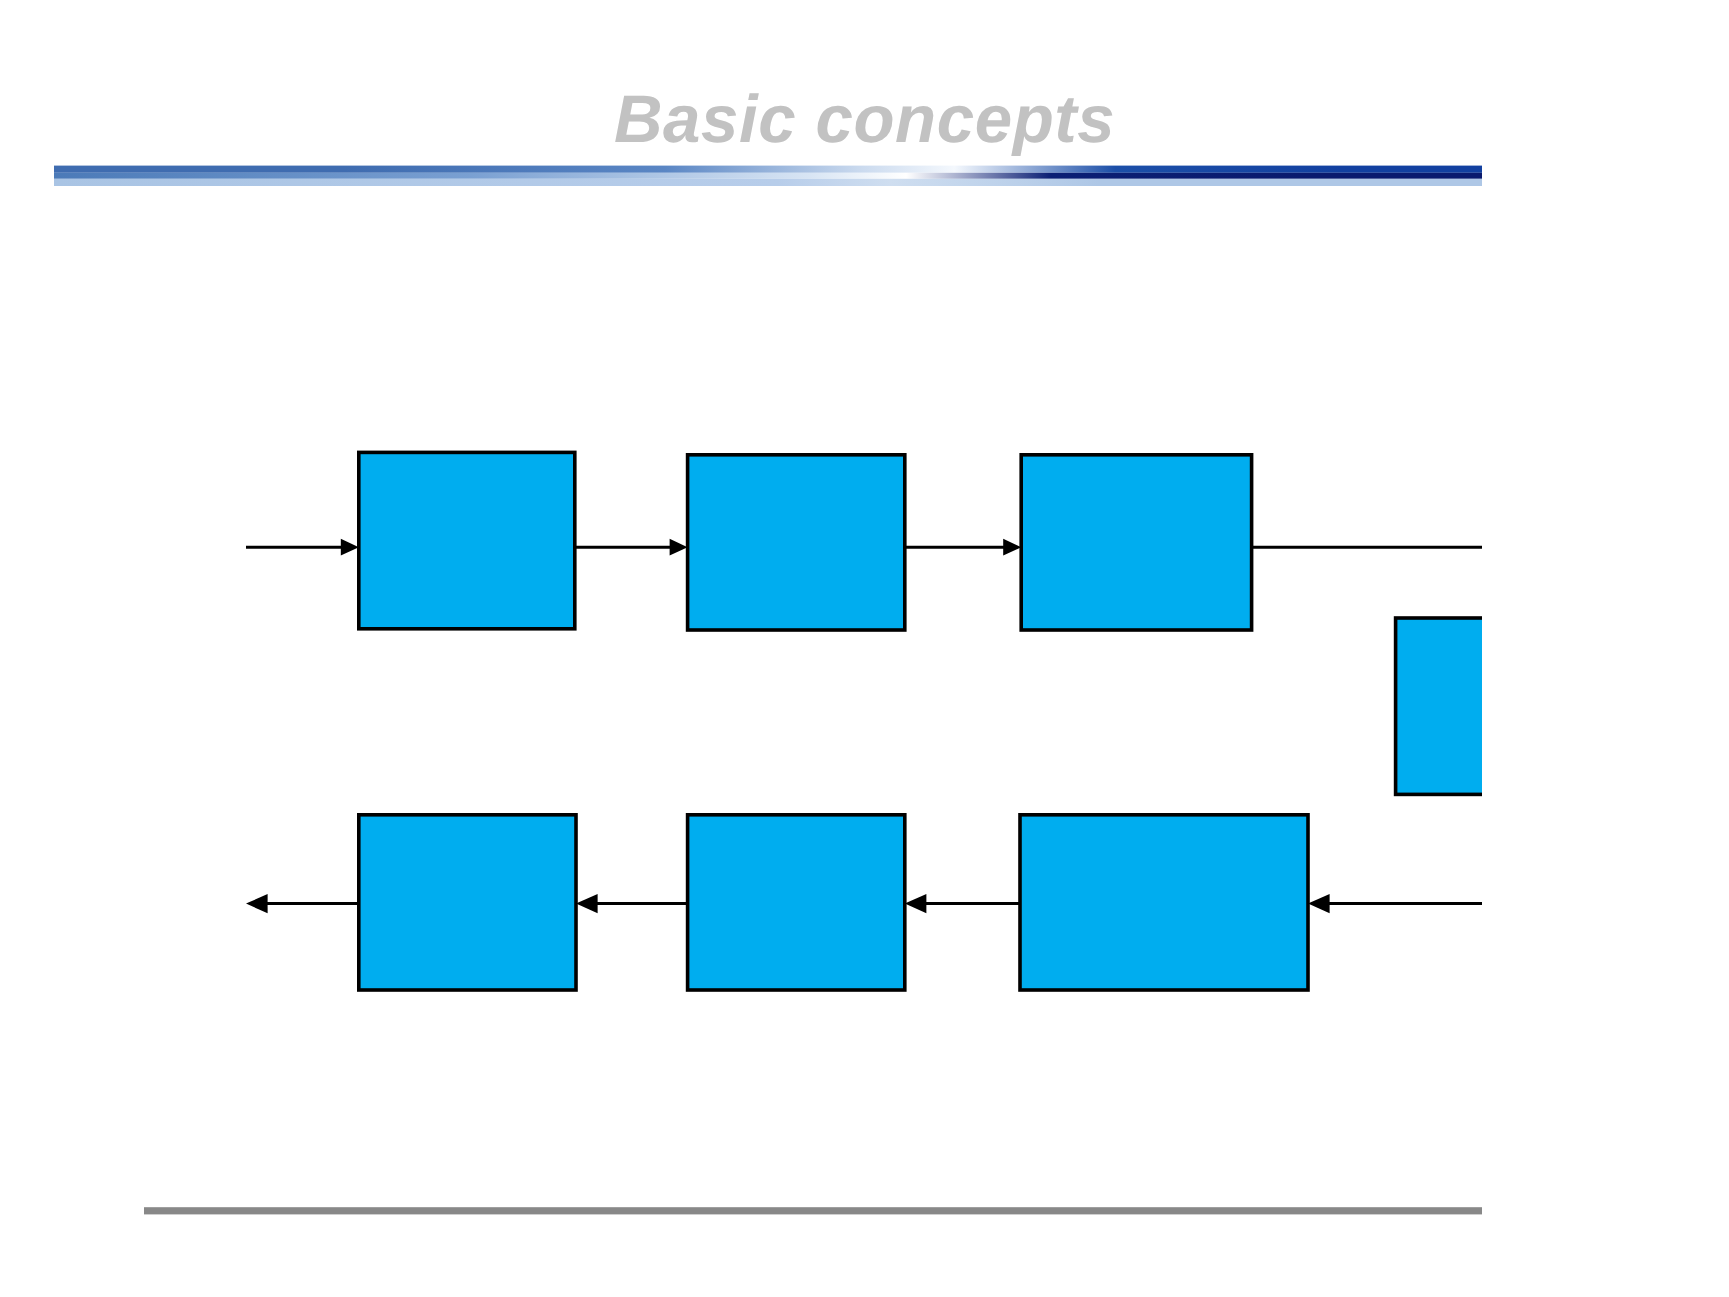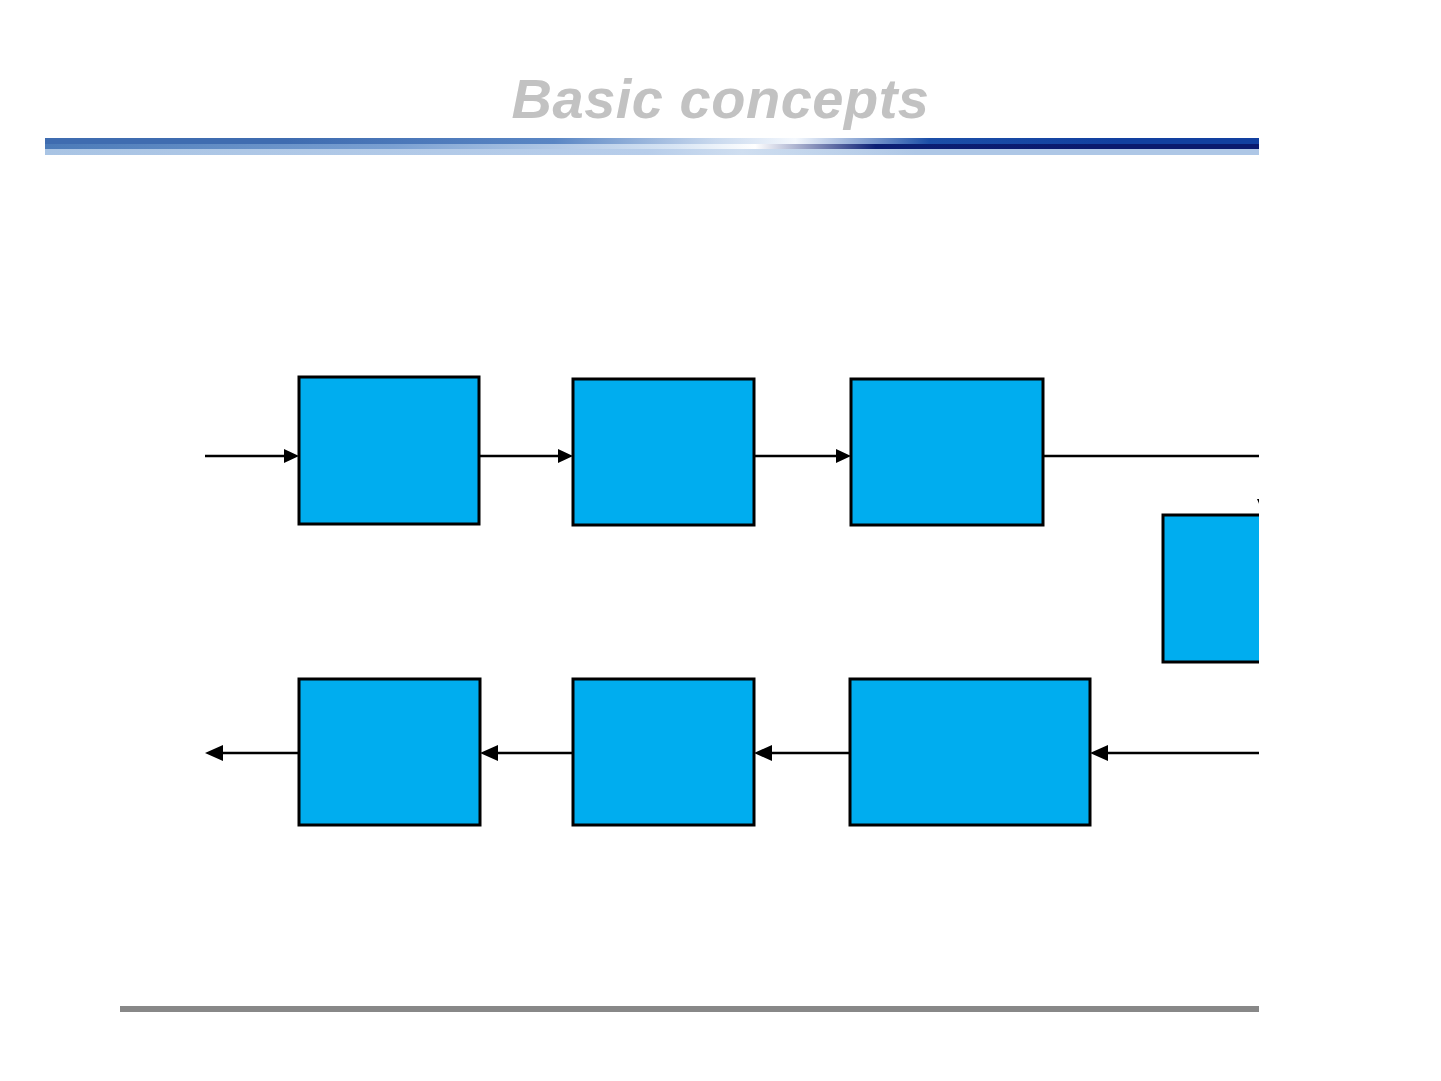--- a/index.html
+++ b/index.html
@@ -10,21 +10,20 @@
   }
   body {
     font-family: "Liberation Sans", sans-serif;
   }
   #slide {
     position: relative;
     width: 1235px;
     height: 1081px;
     background: #ffffff;
     overflow: hidden;
-    padding-left: 24px;
   }
 
   
   #slide-title {
     position: absolute;
     left: 0;
     top: 68px;
     width: 1441px;
     text-align: center;
     font-size: 56px;

